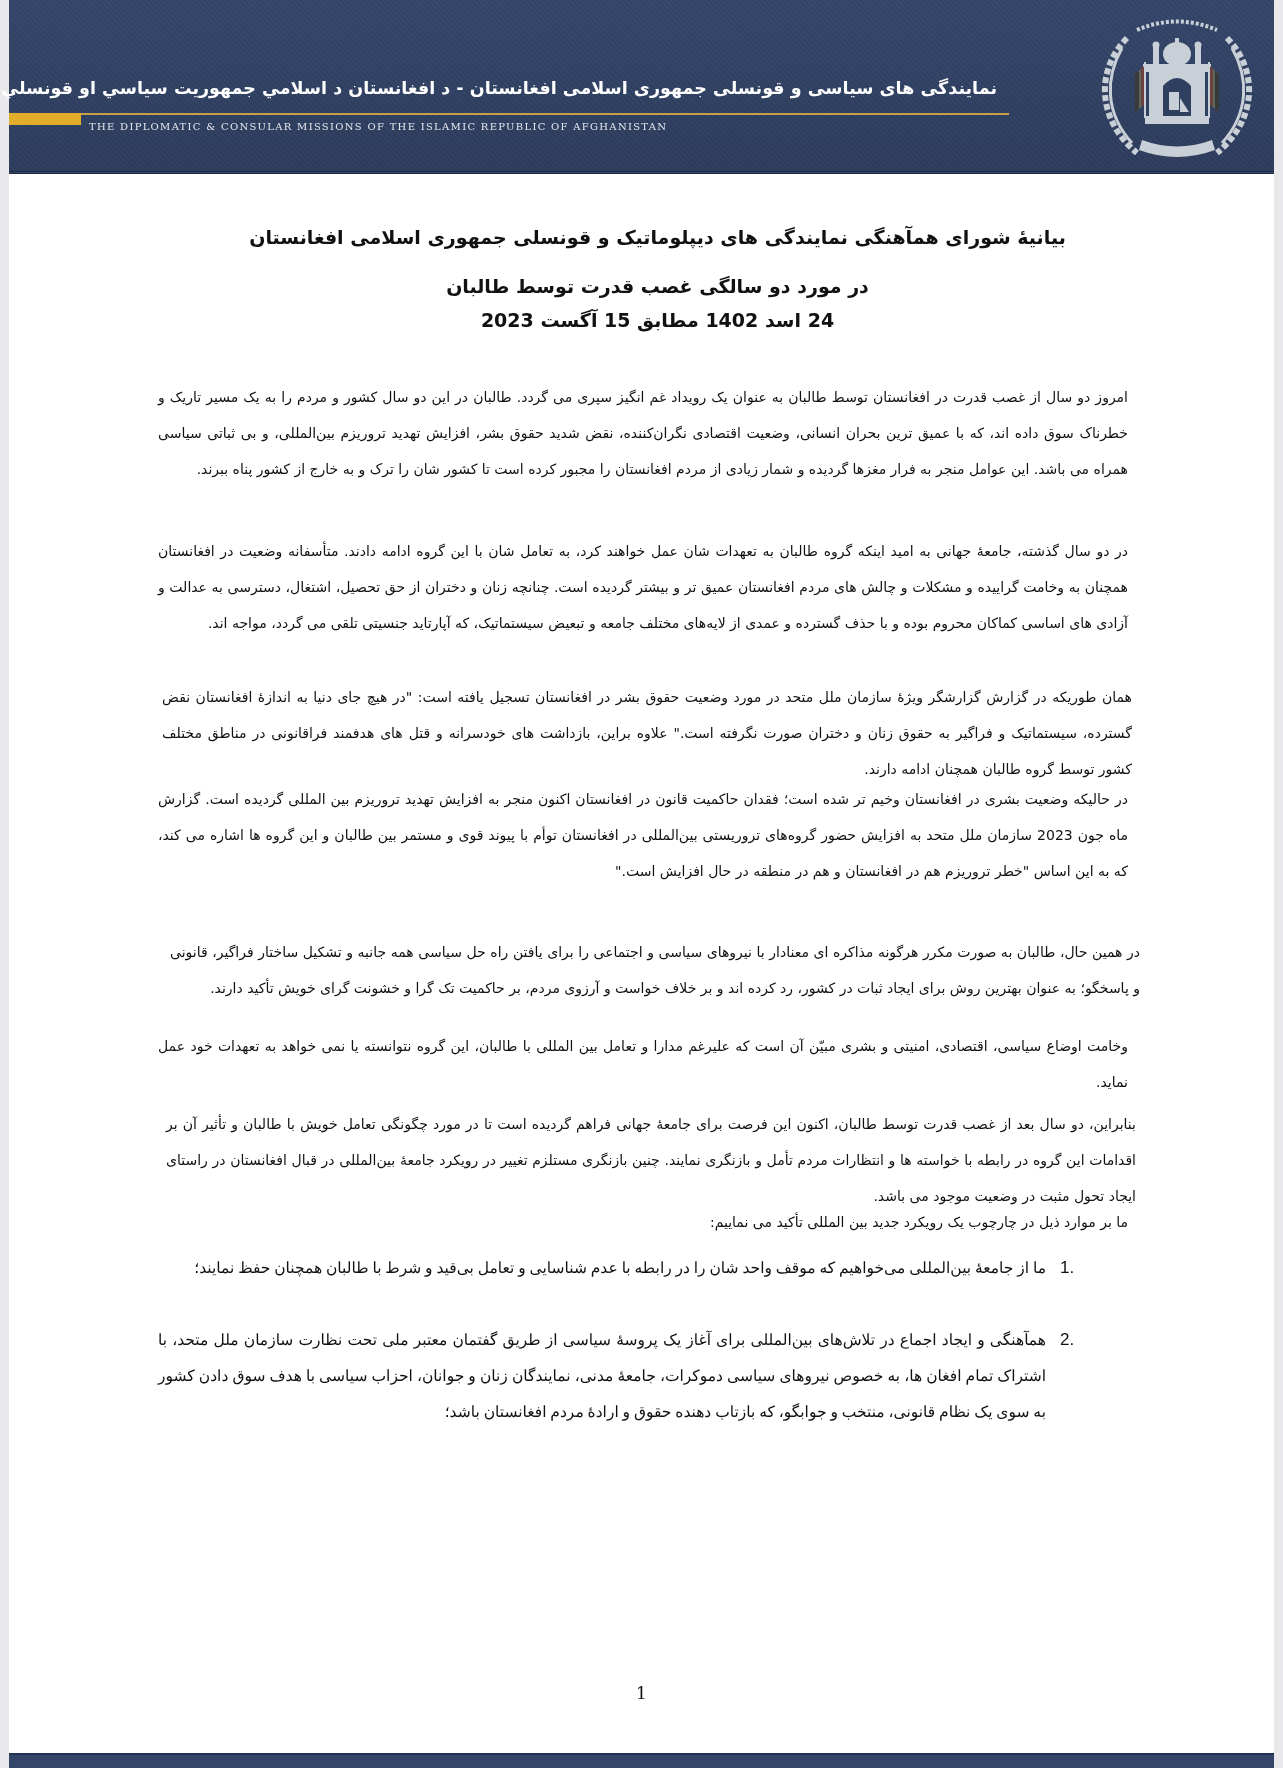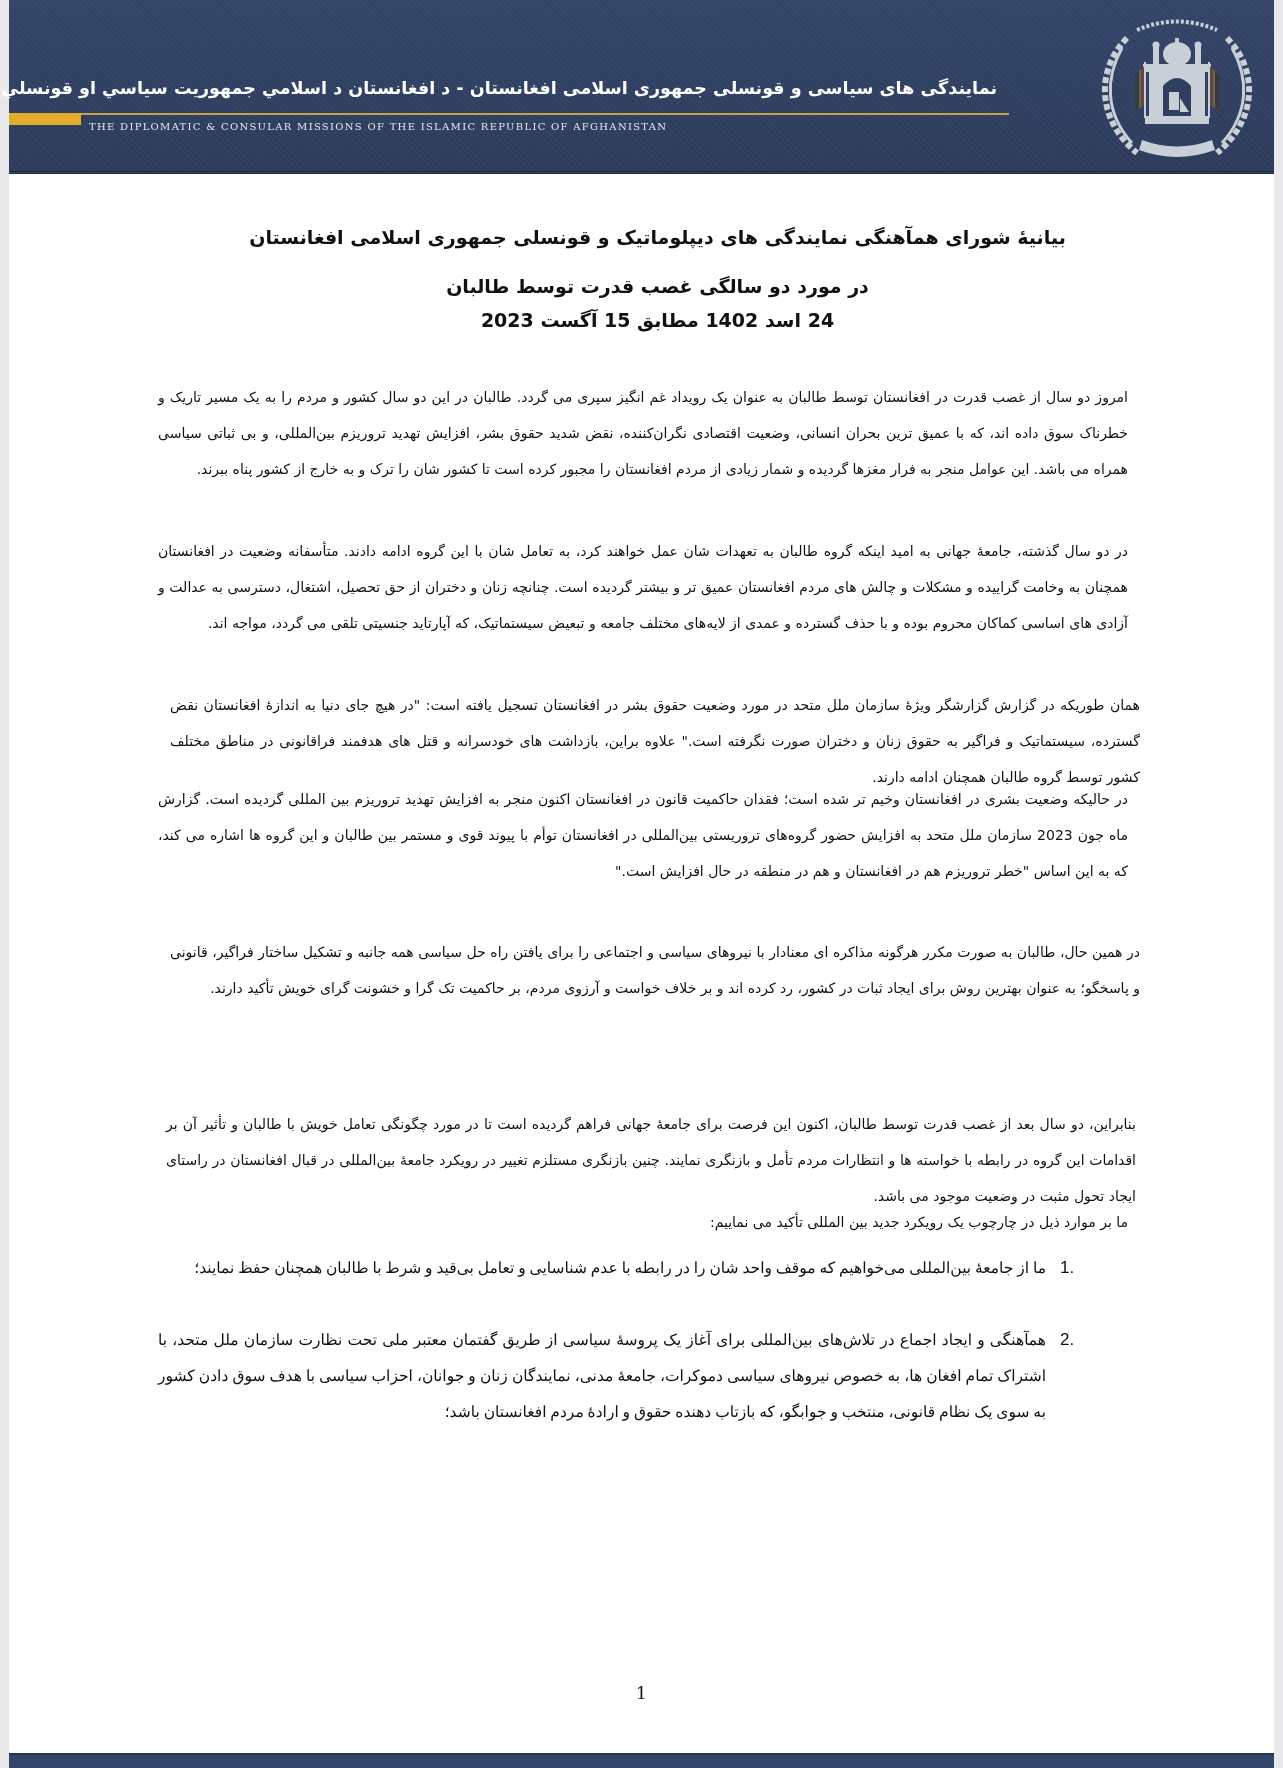--- a/index.html
+++ b/index.html
@@ -126,23 +126,24 @@
       </g>
     </svg>
   </div>
 
   <div class="doc-title" style="top:226px;">بیانیهٔ شورای همآهنگی نمایندگی های دیپلوماتیک و قونسلی جمهوری اسلامی افغانستان</div>
   <div class="doc-title" style="top:263px;margin-top:12px;">در مورد دو سالگی غصب قدرت توسط طالبان</div>
   <div class="doc-title" style="top:309px;">24 اسد 1402 مطابق 15 آگست 2023</div>
 
   <p class="para" style="top:379px;margin:0;">امروز دو سال از غصب قدرت در افغانستان توسط طالبان به عنوان یک رویداد غم انگیز سپری می گردد. طالبان در این دو سال کشور و مردم را به یک مسیر تاریک و خطرناک سوق داده اند، که با عمیق ترین بحران انسانی، وضعیت اقتصادی نگران‌کننده، نقض شدید حقوق بشر، افزایش تهدید تروریزم بین‌المللی، و بی ثباتی سیاسی همراه می باشد. این عوامل منجر به فرار مغزها گردیده و شمار زیادی از مردم افغانستان را مجبور کرده است تا کشور شان را ترک و به خارج از کشور پناه ببرند.</p>
   <p class="para" style="top:533px;margin:0;">در دو سال گذشته، جامعهٔ جهانی به امید اینکه گروه طالبان به تعهدات شان عمل خواهند کرد، به تعامل شان با این گروه ادامه دادند. متأسفانه وضعیت در افغانستان همچنان به وخامت گراییده و مشکلات و چالش های مردم افغانستان عمیق تر و بیشتر گردیده است. چنانچه زنان و دختران از حق تحصیل، اشتغال، دسترسی به عدالت و آزادی های اساسی کماکان محروم بوده و با حذف گسترده و عمدی از لایه‌های مختلف جامعه و تبعیض سیستماتیک، که آپارتاید جنسیتی تلقی می گردد، مواجه اند.</p>
-  <p class="para" style="top:675px;margin:12px;">همان طوریکه در گزارش گزارشگر ویژهٔ سازمان ملل متحد در مورد وضعیت حقوق بشر در افغانستان تسجیل یافته است: "در هیچ جای دنیا به اندازهٔ افغانستان نقض گسترده، سیستماتیک و فراگیر به حقوق زنان و دختران صورت نگرفته است." علاوه براین، بازداشت های خودسرانه و قتل های هدفمند فراقانونی در مناطق مختلف کشور توسط گروه طالبان همچنان ادامه دارند.</p>
+  <p class="para" style="top:675px;margin:4px;">همان طوریکه در گزارش گزارشگر ویژهٔ سازمان ملل متحد در مورد وضعیت حقوق بشر در افغانستان تسجیل یافته است: "در هیچ جای دنیا به اندازهٔ افغانستان نقض گسترده، سیستماتیک و فراگیر به حقوق زنان و دختران صورت نگرفته است." علاوه براین، بازداشت های خودسرانه و قتل های هدفمند فراقانونی در مناطق مختلف کشور توسط گروه طالبان همچنان ادامه دارند.</p>
   <p class="para" style="top:781px;margin:0;">در حالیکه وضعیت بشری در افغانستان وخیم تر شده است؛ فقدان حاکمیت قانون در افغانستان اکنون منجر به افزایش تهدید تروریزم بین المللی گردیده است. گزارش ماه جون 2023 سازمان ملل متحد به افزایش حضور گروه‌های تروریستی بین‌المللی در افغانستان توأم با پیوند قوی و مستمر بین طالبان و این گروه ها اشاره می کند، که به این اساس "خطر تروریزم هم در افغانستان و هم در منطقه در حال افزایش است."</p>
   <p class="para" style="top:922px;margin:12px;">در همین حال، طالبان به صورت مکرر هرگونه مذاکره ای معنادار با نیروهای سیاسی و اجتماعی را برای یافتن راه حل سیاسی همه جانبه و تشکیل ساختار فراگیر، قانونی و پاسخگو؛ به عنوان بهترین روش برای ایجاد ثبات در کشور، رد کرده اند و بر خلاف خواست و آرزوی مردم، بر حاکمیت تک گرا و خشونت گرای خویش تأکید دارند.</p>
+  <p class="para" style="top:1028px;margin:0;">وخامت اوضاع سیاسی، اقتصادی، امنیتی و بشری مبیّن آن است که علیرغم مدارا و تعامل بین المللی با طالبان، این گروه نتوانسته یا نمی خواهد به تعهدات خود عمل نماید.</p>
   <p class="para" style="top:1098px;margin:8px;">بنابراین، دو سال بعد از غصب قدرت توسط طالبان، اکنون این فرصت برای جامعهٔ جهانی فراهم گردیده است تا در مورد چگونگی تعامل خویش با طالبان و تأثیر آن بر اقدامات این گروه در رابطه با خواسته ها و انتظارات مردم تأمل و بازنگری نمایند. چنین بازنگری مستلزم تغییر در رویکرد جامعهٔ بین‌المللی در قبال افغانستان در راستای ایجاد تحول مثبت در وضعیت موجود می باشد.</p>
   <p class="para" style="top:1204px;margin:0;">ما بر موارد ذیل در چارچوب یک رویکرد جدید بین المللی تأکید می نماییم:</p>
 
   <div class="list-item" style="top:1250px;">
     <span class="list-num">1.</span>
     <div class="list-text">ما از جامعهٔ بین‌المللی می‌خواهیم که موقف واحد شان را در رابطه با عدم شناسایی و تعامل بی‌قید و شرط با طالبان همچنان حفظ نمایند؛</div>
   </div>
   <div class="list-item" style="top:1322px;">
     <span class="list-num">2.</span>
     <div class="list-text">همآهنگی و ایجاد اجماع در تلاش‌های بین‌المللی برای آغاز یک پروسهٔ سیاسی از طریق گفتمان معتبر ملی تحت نظارت سازمان ملل متحد، با اشتراک تمام افغان ها، به خصوص نیروهای سیاسی دموکرات، جامعهٔ مدنی، نمایندگان زنان و جوانان، احزاب سیاسی با هدف سوق دادن کشور به سوی یک نظام قانونی، منتخب و جوابگو، که بازتاب دهنده حقوق و ارادهٔ مردم افغانستان باشد؛</div>

